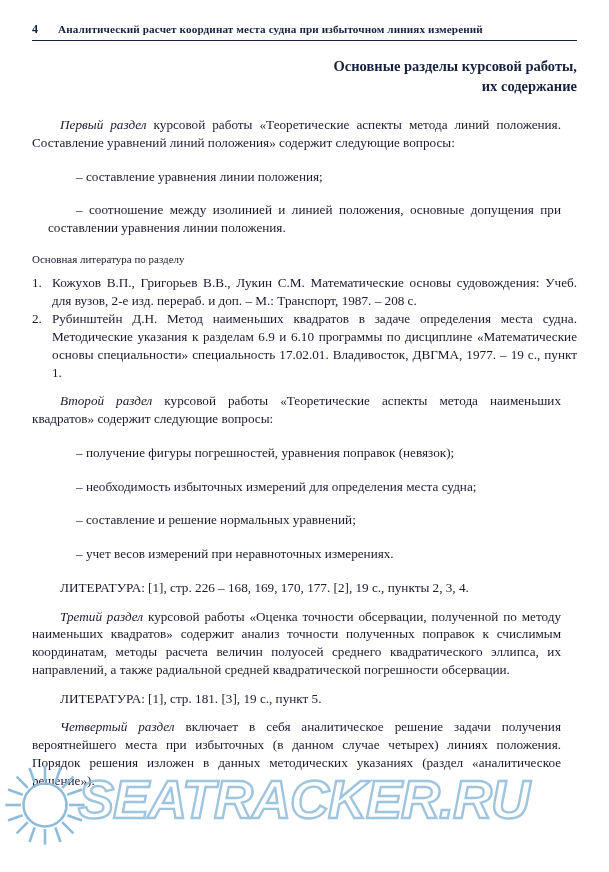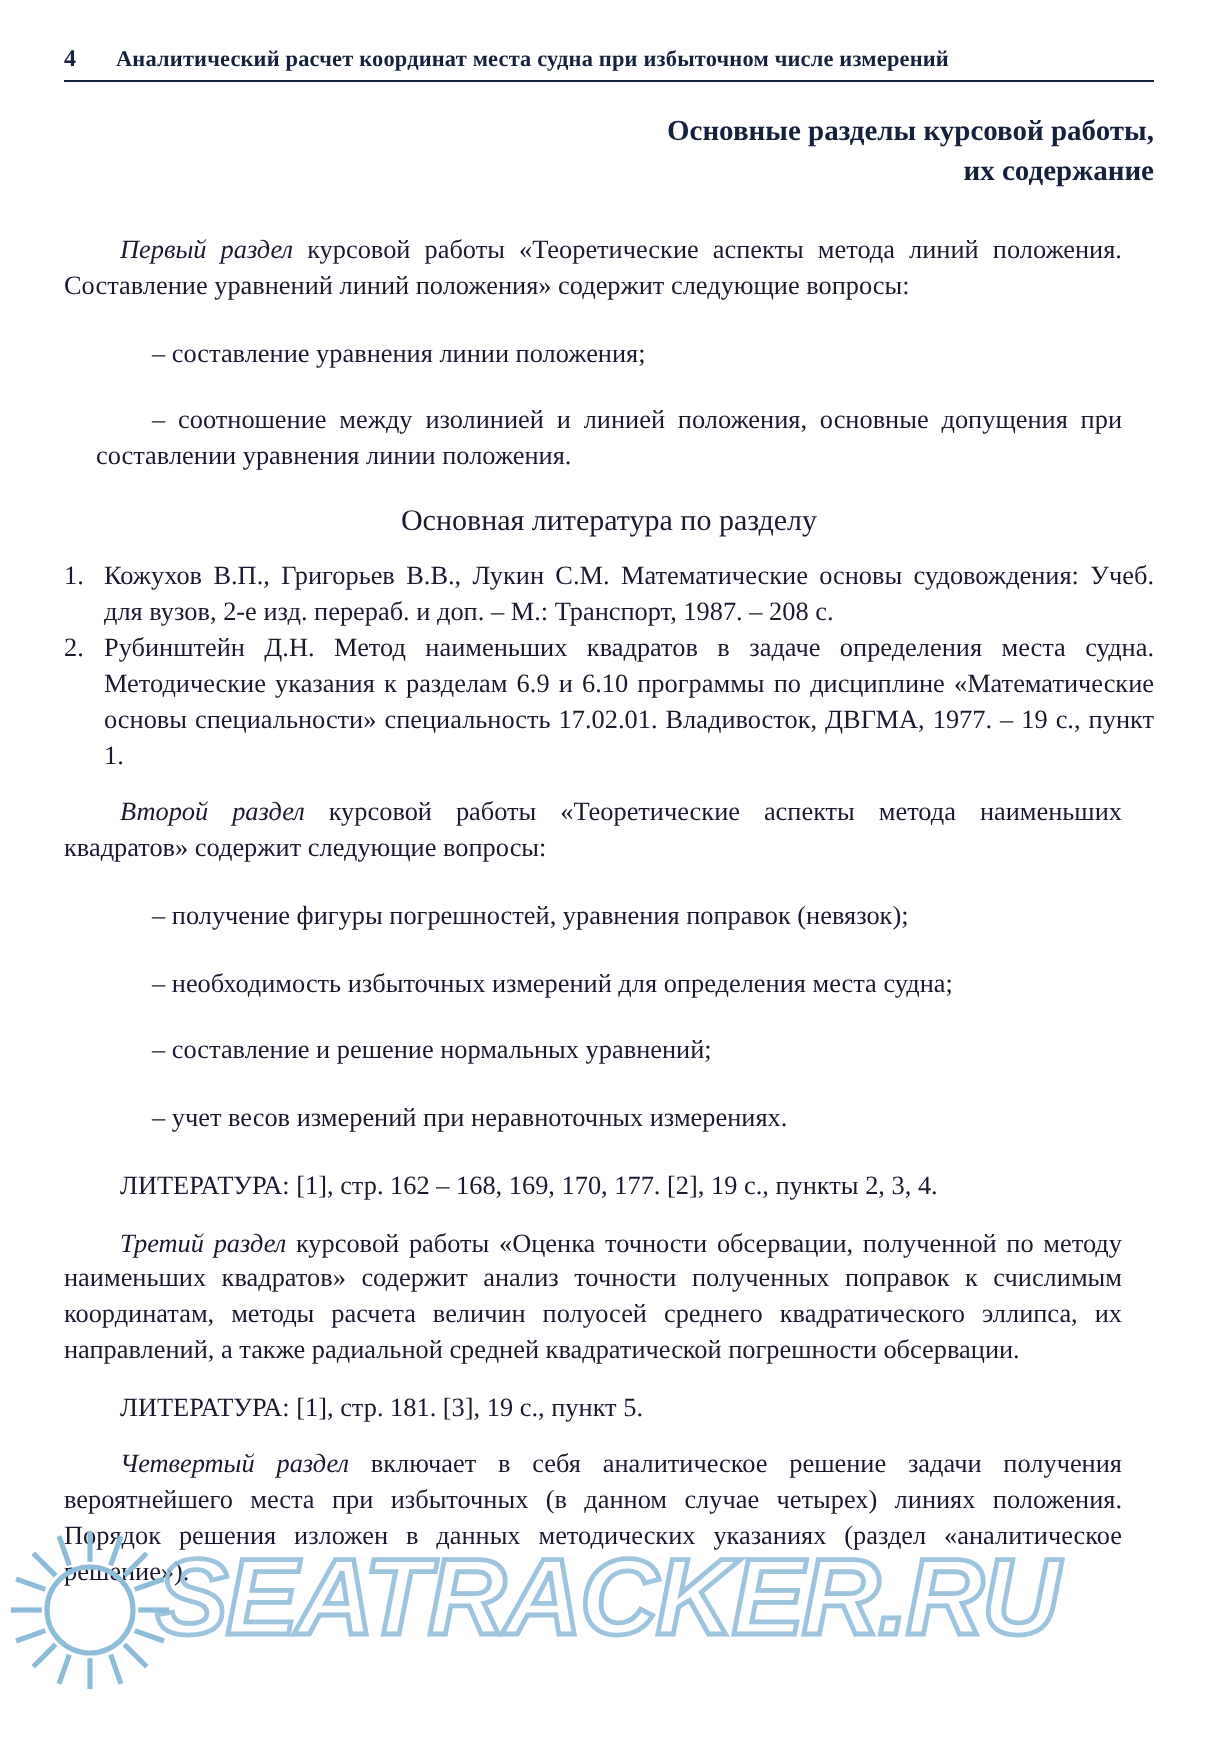--- a/index.html
+++ b/index.html
@@ -48,22 +48,22 @@
   
   .doc-title {
     text-align: right;
     font-weight: bold;
     font-size: 14.5px;
     line-height: 1.35;
     margin-bottom: 20px;
     color: #16213e;
   }
   .centered-line {
-    text-align: center;
-    font-size: 15px;
+    text-align: left;
+    font-size: 11px;
     margin: 12px 0 9px 0;
   }
   
   p.body {
     margin: 0 16px 0 0;
     text-align: justify;
     font-size: 13.2px;
     line-height: 1.345;
     text-indent: 28px;
     color: #1a1a2e;
@@ -141,21 +141,21 @@
     height: 86px;
   }
 </style>
 </head>
 <body>
 
 <div class="page">
 
   <div class="header-row">
     <div class="header-page-num">4</div>
-    <div class="header-title">Аналитический расчет координат места судна при избыточном числе измерений</div>
+    <div class="header-title">Аналитический расчет координат места судна при избыточном линиях измерений</div>
   </div>
   <div class="header-rule"></div>
 
   <div class="doc-title">
     <div>Основные разделы курсовой работы,</div>
     <div>их содержание</div>
   </div>
 
   <p class="body gap"><span class="it">Первый раздел</span><span> курсовой работы «Теоретические аспекты метода линий положения. Составление уравнений линий положения» содержит следующие вопросы:</span></p>
   <p class="dash">– составление уравнения линии положения;</p>
@@ -172,21 +172,21 @@
       <span class="num">2.</span>
       <span class="txt">Рубинштейн Д.Н. Метод наименьших квадратов в задаче определения места судна. Методические указания к разделам 6.9 и 6.10 программы по дисциплине «Математические основы специальности» специальность 17.02.01. Владивосток, ДВГМА, 1977. – 19 с., пункт 1.</span>
     </li>
   </ol>
 
   <p class="body gap"><span class="it">Второй раздел</span><span> курсовой работы «Теоретические аспекты метода наименьших квадратов» содержит следующие вопросы:</span></p>
   <p class="dash">– получение фигуры погрешностей, уравнения поправок (невязок);</p>
   <p class="dash">– необходимость избыточных измерений для определения места судна;</p>
   <p class="dash">– составление и решение нормальных уравнений;</p>
   <p class="dash">– учет весов измерений при неравноточных измерениях.</p>
-  <div class="lit">ЛИТЕРАТУРА: [1], стр. 162 – 168, 169, 170, 177. [2], 19 с., пункты 2, 3, 4.</div>
+  <div class="lit">ЛИТЕРАТУРА: [1], стр. 226 – 168, 169, 170, 177. [2], 19 с., пункты 2, 3, 4.</div>
 
   <p class="body gap"><span class="it">Третий раздел</span><span> курсовой работы «Оценка точности обсервации, полученной по методу наименьших квадратов» содержит анализ точности полученных поправок к счислимым координатам, методы расчета величин полуосей среднего квадратического эллипса, их направлений, а также радиальной средней квадратической погрешности обсервации.</span></p>
   <div class="lit">ЛИТЕРАТУРА: [1], стр. 181. [3], 19 с., пункт 5.</div>
 
   <p class="body gap"><span class="it">Четвертый раздел</span><span> включает в себя аналитическое решение задачи получения вероятнейшего места при избыточных (в данном случае четырех) линиях положения. Порядок решения изложен в данных методических указаниях (раздел «аналитическое решение»).</span></p>
 
 </div>
 
 <div class="watermark">
   <svg class="wm-sun" viewBox="0 0 100 100">

